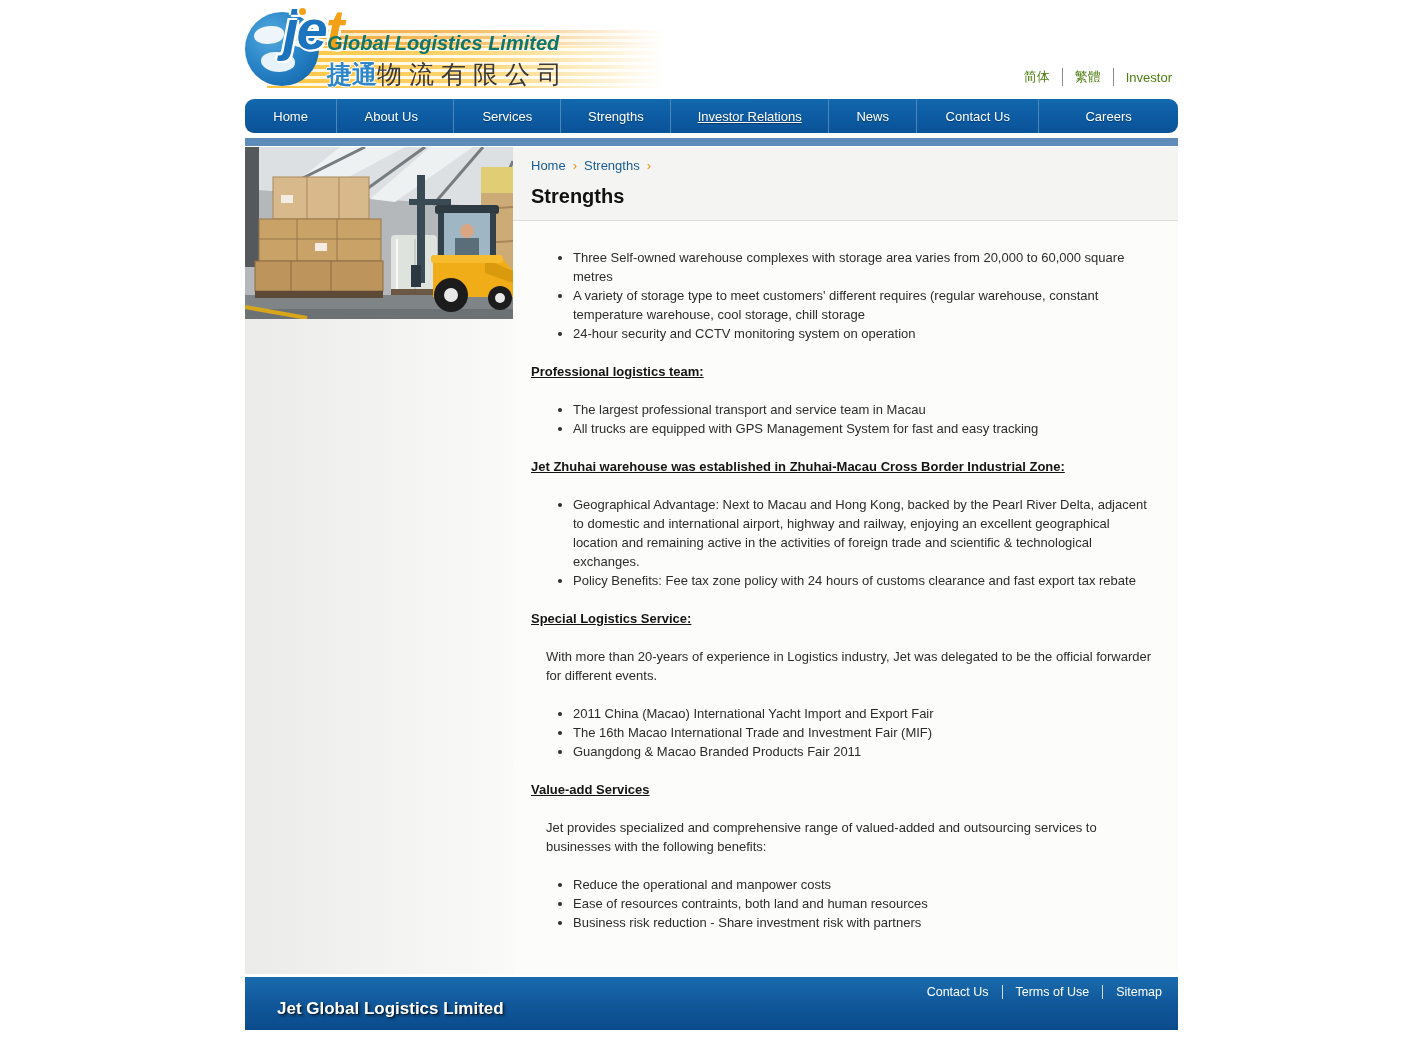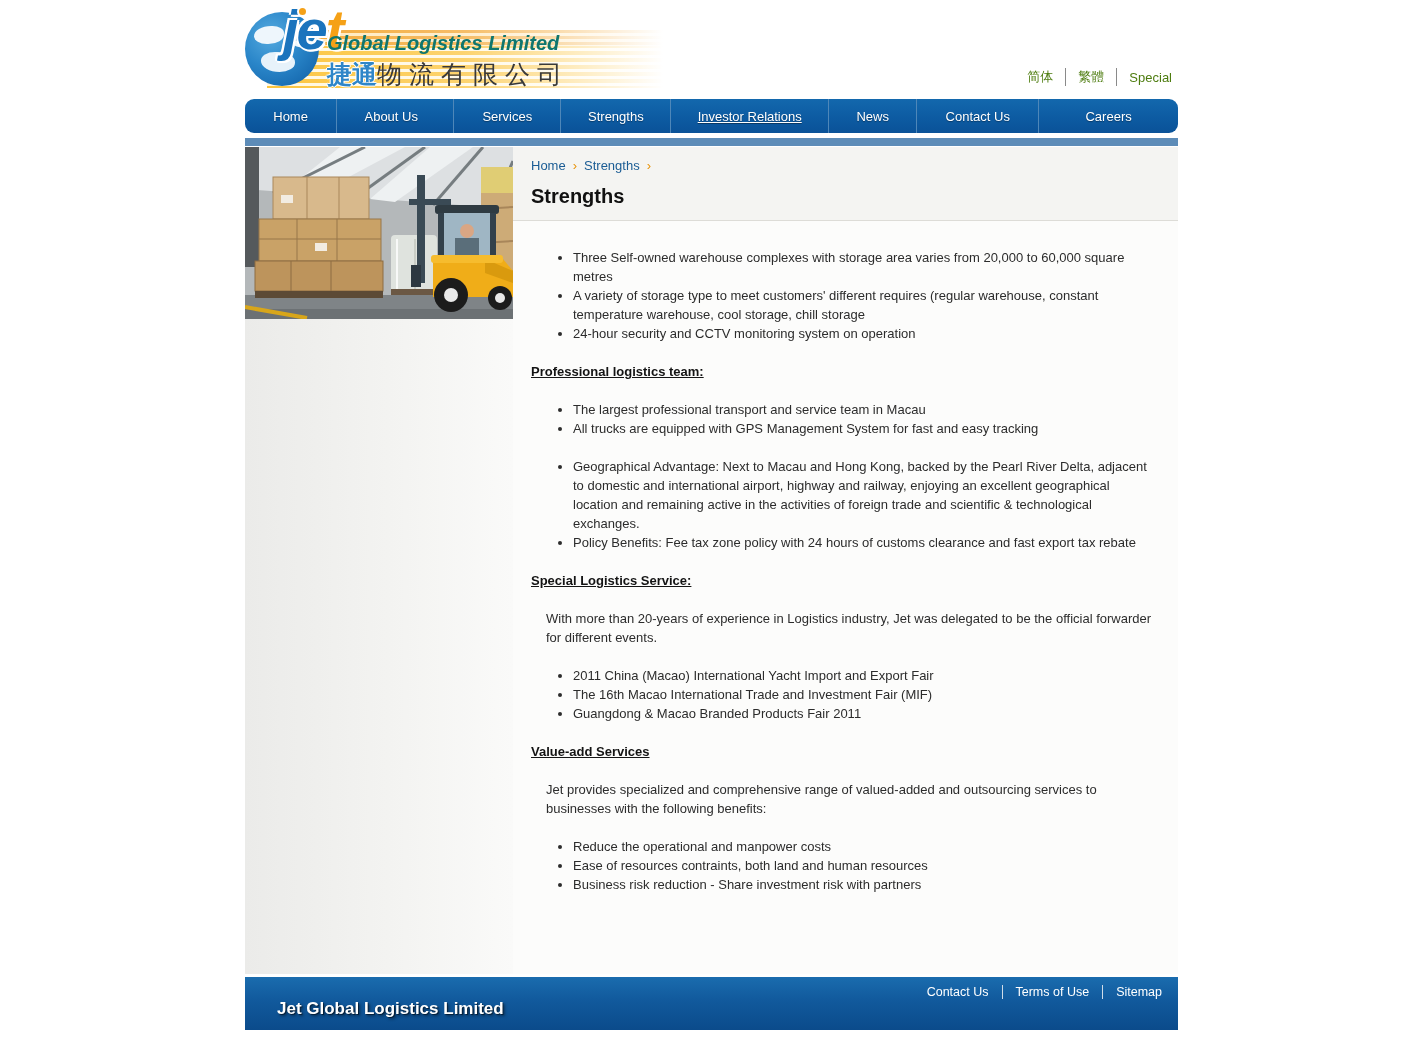--- a/index.html
+++ b/index.html
@@ -90,21 +90,21 @@
       <div class="logo-stripes"></div>
       <div class="globe"></div>
       <div class="jet-text"><span>je</span><span class="jet-t">t</span></div>
       <div class="jet-dot"></div>
       <div class="logo-en">Global Logistics Limited</div>
       <div class="logo-cn"><span class="cn-blue">捷通</span><span class="cn-rest">物流有限公司</span></div>
     </div>
     <div class="languages">
       <span class="lang-item sep">简体</span>
       <span class="lang-item sep">繁體</span>
-      <span class="lang-item">Special</span>
+      <span class="lang-item">Investor</span>
     </div>
   </div>
 
   <div class="nav">
     <div class="nav-item nw1">Home</div>
     <div class="nav-item nw2">About Us</div>
     <div class="nav-item nw3">Services</div>
     <div class="nav-item nw4">Strengths</div>
     <div class="nav-item nw5">Investor Relations</div>
     <div class="nav-item nw6">News</div>
@@ -204,20 +204,21 @@
 
         <div class="section">
           <p class="section-heading">Professional logistics team:</p>
           <ul>
             <li>The largest professional transport and service team in Macau</li>
             <li>All trucks are equipped with GPS Management System for fast and easy tracking</li>
           </ul>
         </div>
 
         <div class="section">
+          <p class="section-heading">Jet Zhuhai warehouse was established in Zhuhai-Macau Cross Border Industrial Zone:</p>
           <ul>
             <li>Geographical Advantage: Next to Macau and Hong Kong, backed by the Pearl River Delta, adjacent to domestic and international airport, highway and railway, enjoying an excellent geographical location and remaining active in the activities of foreign trade and scientific &amp; technological exchanges.</li>
             <li>Policy Benefits: Fee tax zone policy with 24 hours of customs clearance and fast export tax rebate</li>
           </ul>
         </div>
 
         <div class="section">
           <p class="section-heading">Special Logistics Service:</p>
           <p class="section-intro">With more than 20-years of experience in Logistics industry, Jet was delegated to be the official forwarder for different events.</p>
           <ul>

